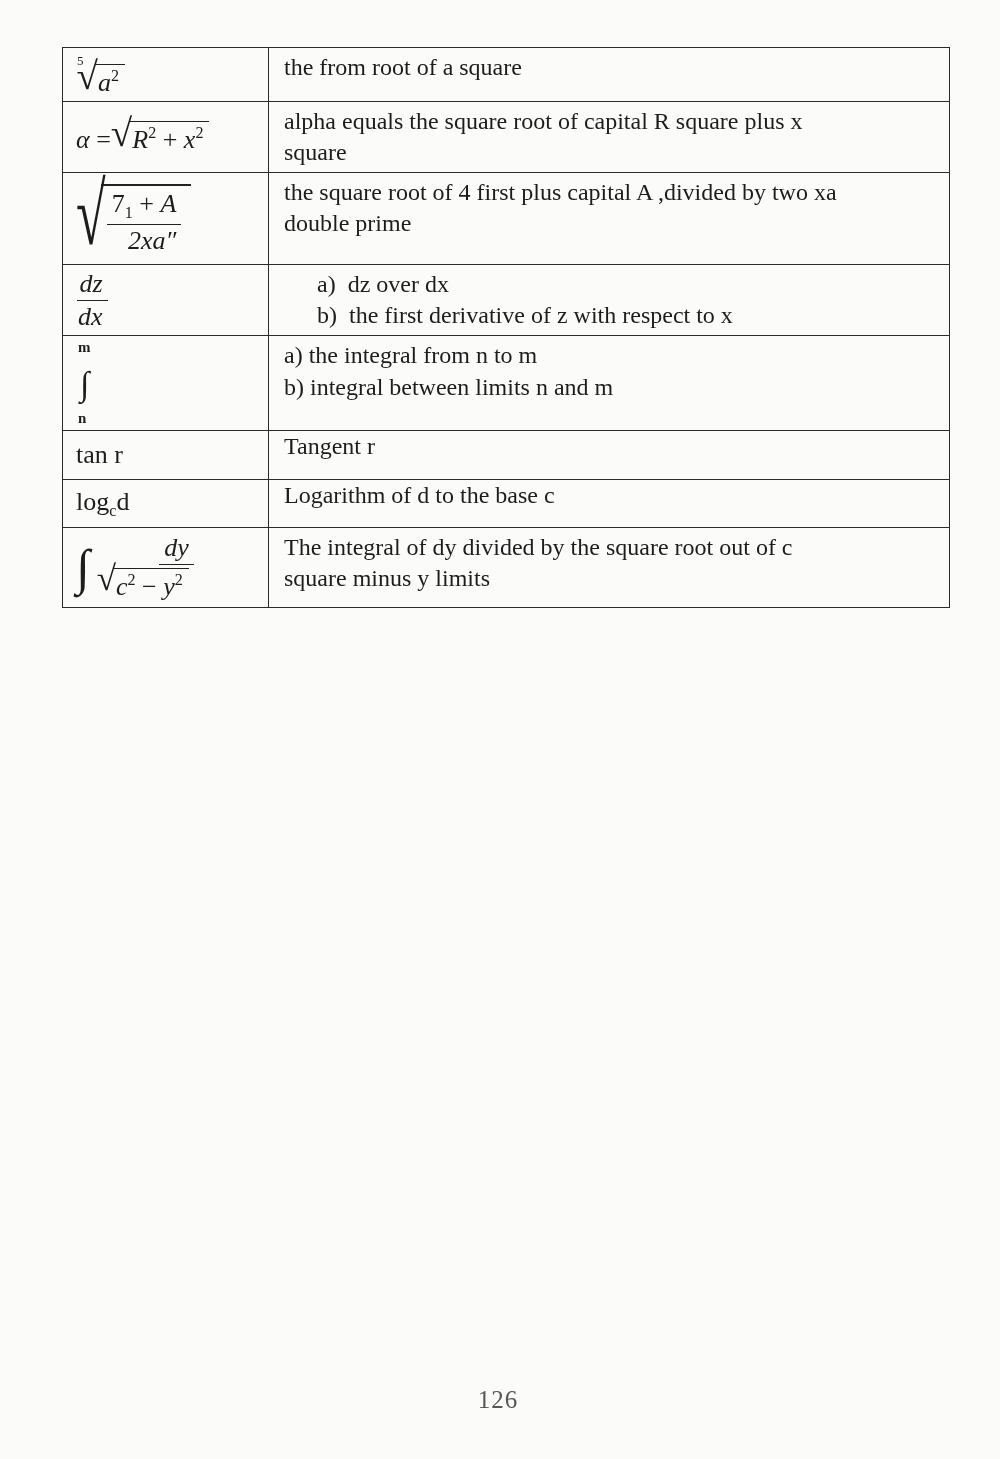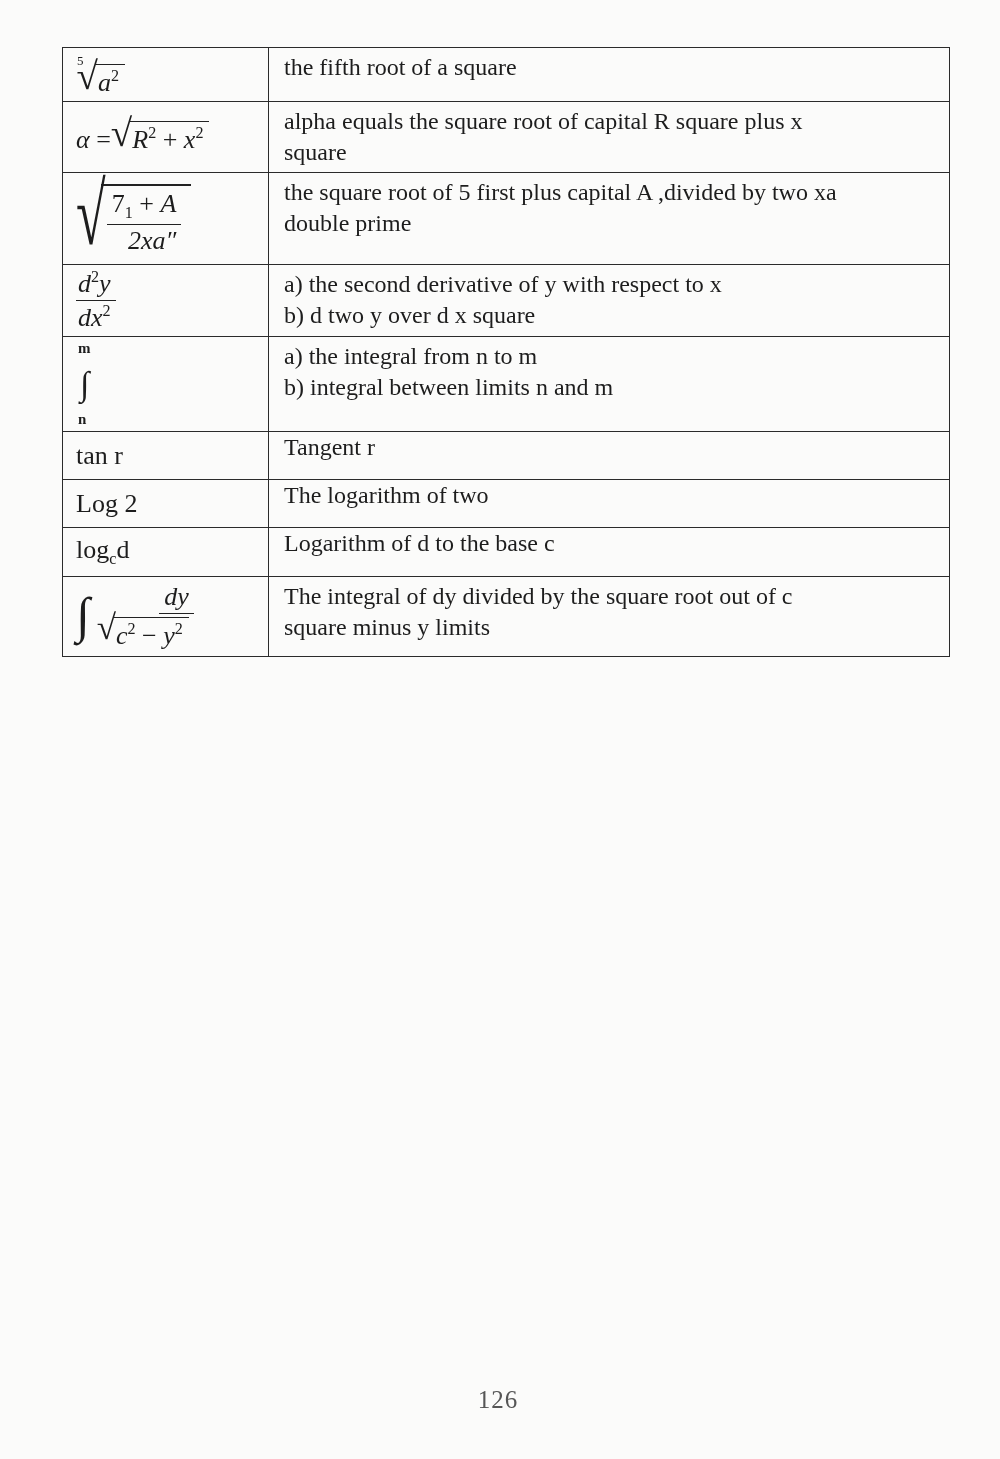--- a/index.html
+++ b/index.html
@@ -101,21 +101,21 @@
     <tbody>
         <tr class="r0">
       <td class="f">
         <span class="sqrt">
               <sup class="root-idx">5</sup>
               <span class="rsign">√</span>
               <span class="vinc"><span class="it">a</span><sup>2</sup></span>
             </span>
       </td>
       <td class="d">
-        <div class="line">the fifth root of a square</div>
+        <div class="line">the from root of a square</div>
       </td>
     </tr>
 
     <tr class="r1">
       <td class="f">
         <span><span class="it">α</span>&nbsp;<span>=</span><span class="sqrt">
                 <span class="rsign">√</span>
                 <span class="vinc"><span class="it">R</span><sup>2</sup> <span>+</span> <span class="it">x</span><sup>2</sup></span>
               </span></span>
       </td>
@@ -129,38 +129,38 @@
       <td class="f">
         <span class="bigroot">
               <span class="rsign">√</span>
               <span class="body"><span class="frac">
                   <span class="num"><span>7</span><sub>1</sub> <span>+</span> <span class="it">A</span></span>
                   <span class="den it">2xa″</span>
                 </span></span>
             </span>
       </td>
       <td class="d">
-        <div class="line">the square root of 5 first plus capital A ,divided by two xa</div>
+        <div class="line">the square root of 4 first plus capital A ,divided by two xa</div>
         <div class="line">double prime</div>
       </td>
     </tr>
 
-
-    <tr class="r4">
-      <td class="f">
-        <span class="frac leftal">
-              <span class="num"><span class="it">d</span><sup>2</sup><span class="it">y</span></span>
-              <span class="den"><span class="it">dx</span><sup>2</sup></span>
-            </span>
-      </td>
-      <td class="d">
-        <div class="line">a) the second derivative of y with respect to x</div>
-        <div class="line">b) d two y over d x square</div>
-      </td>
-    </tr>
+    <tr class="r3">
+      <td class="f">
+        <span class="frac leftal it">
+              <span class="num">dz</span>
+              <span class="den">dx</span>
+            </span>
+      </td>
+      <td class="d indent">
+        <div class="line">a)  dz over dx</div>
+        <div class="line">b)  the first derivative of z with respect to x</div>
+      </td>
+    </tr>
+
 
     <tr class="r5">
       <td class="f">
         <span class="intcol">
               <span class="bound">m</span>
               <span class="isign">∫</span>
               <span class="bound">n</span>
             </span>
       </td>
       <td class="d">
@@ -171,28 +171,20 @@
 
     <tr class="r6">
       <td class="f bold fx25">
         <span>tan r</span>
       </td>
       <td class="d vmid">
         <div class="line">Tangent r</div>
       </td>
     </tr>
 
-    <tr class="r7">
-      <td class="f bold fx25">
-        <span>Log 2</span>
-      </td>
-      <td class="d vmid">
-        <div class="line">The logarithm of two</div>
-      </td>
-    </tr>
 
     <tr class="r8">
       <td class="f bold fx25">
         <span><span>log</span><sub>c</sub><span>d</span></span>
       </td>
       <td class="d vmid">
         <div class="line">Logarithm of d to the base c</div>
       </td>
     </tr>
 

